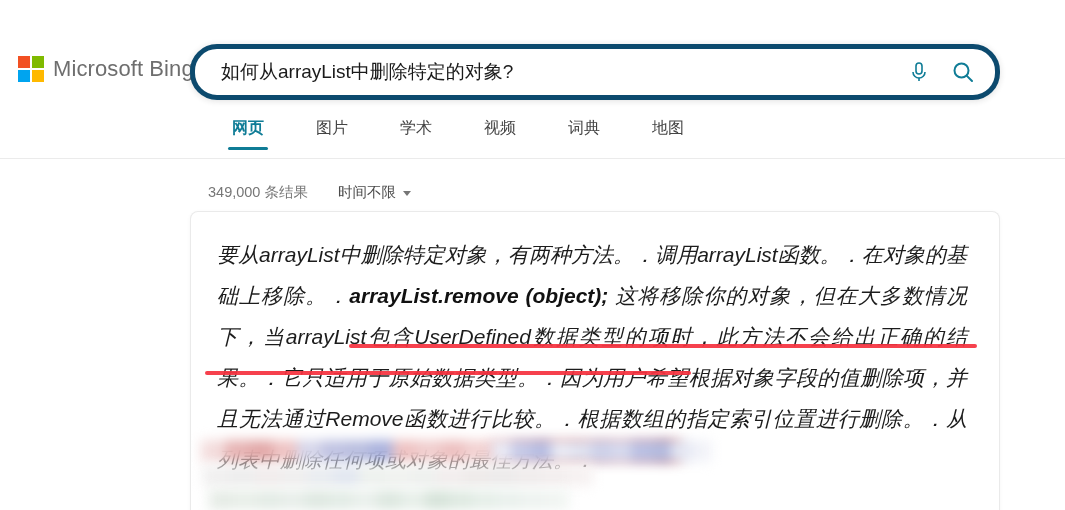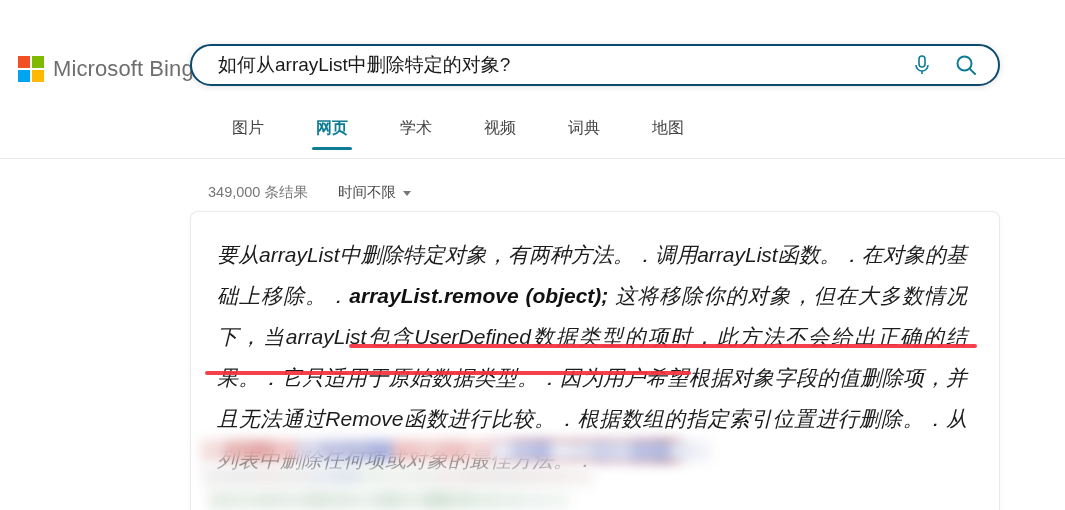--- a/index.html
+++ b/index.html
@@ -37,22 +37,22 @@
   .ms-squares i { display:block; width:12px; height:12px; }
   .sq-r { background:#f25022; }
   .sq-g { background:#7fba00; }
   .sq-b { background:#00a4ef; }
   .sq-y { background:#ffb900; }
   .logo-text { font-size: 22px; color: #6e6e6e; letter-spacing: .1px; }
 
   
   .searchbox {
     position: absolute; left: 190px; top: 44px;
-    width: 810px; height: 42px;
-    border: 2px solid #0c4a6e; border-radius: 27px;
+    width: 810px; height: 56px;
+    border: 5px solid #0c4a6e; border-radius: 27px;
     background: #fff;
     box-shadow: 0 1px 6px rgba(32,33,36,.14);
     display: flex; align-items: center;
   }
   .search-input {
     flex: 1; border: none; outline: none; background: transparent;
     font-family: "Liberation Sans", "DejaVu Sans", sans-serif;
     font-size: 19px; color: #1a1a1a;
     padding: 0 14px 0 26px; height: 100%;
   }
@@ -165,22 +165,22 @@
     </button>
     <button class="icon-btn">
       <svg width="24" height="24" viewBox="0 0 24 24" fill="none" stroke="#0f7c96" stroke-width="2">
         <circle cx="10.5" cy="10.5" r="7"></circle>
         <line x1="15.6" y1="15.6" x2="21" y2="21" stroke-linecap="round"></line>
       </svg>
     </button>
   </div>
 
   <div class="navtabs">
+    <div class="navtab active"><span>网页</span></div>
     <div class="navtab"><span>图片</span></div>
-    <div class="navtab active"><span>网页</span></div>
     <div class="navtab"><span>学术</span></div>
     <div class="navtab"><span>视频</span></div>
     <div class="navtab"><span>词典</span></div>
     <div class="navtab"><span>地图</span></div>
   </div>
   <div class="nav-rule"></div>
 
   <div class="results-meta">
     <div class="results-count">349,000 条结果</div>
     <div class="time-filter">

